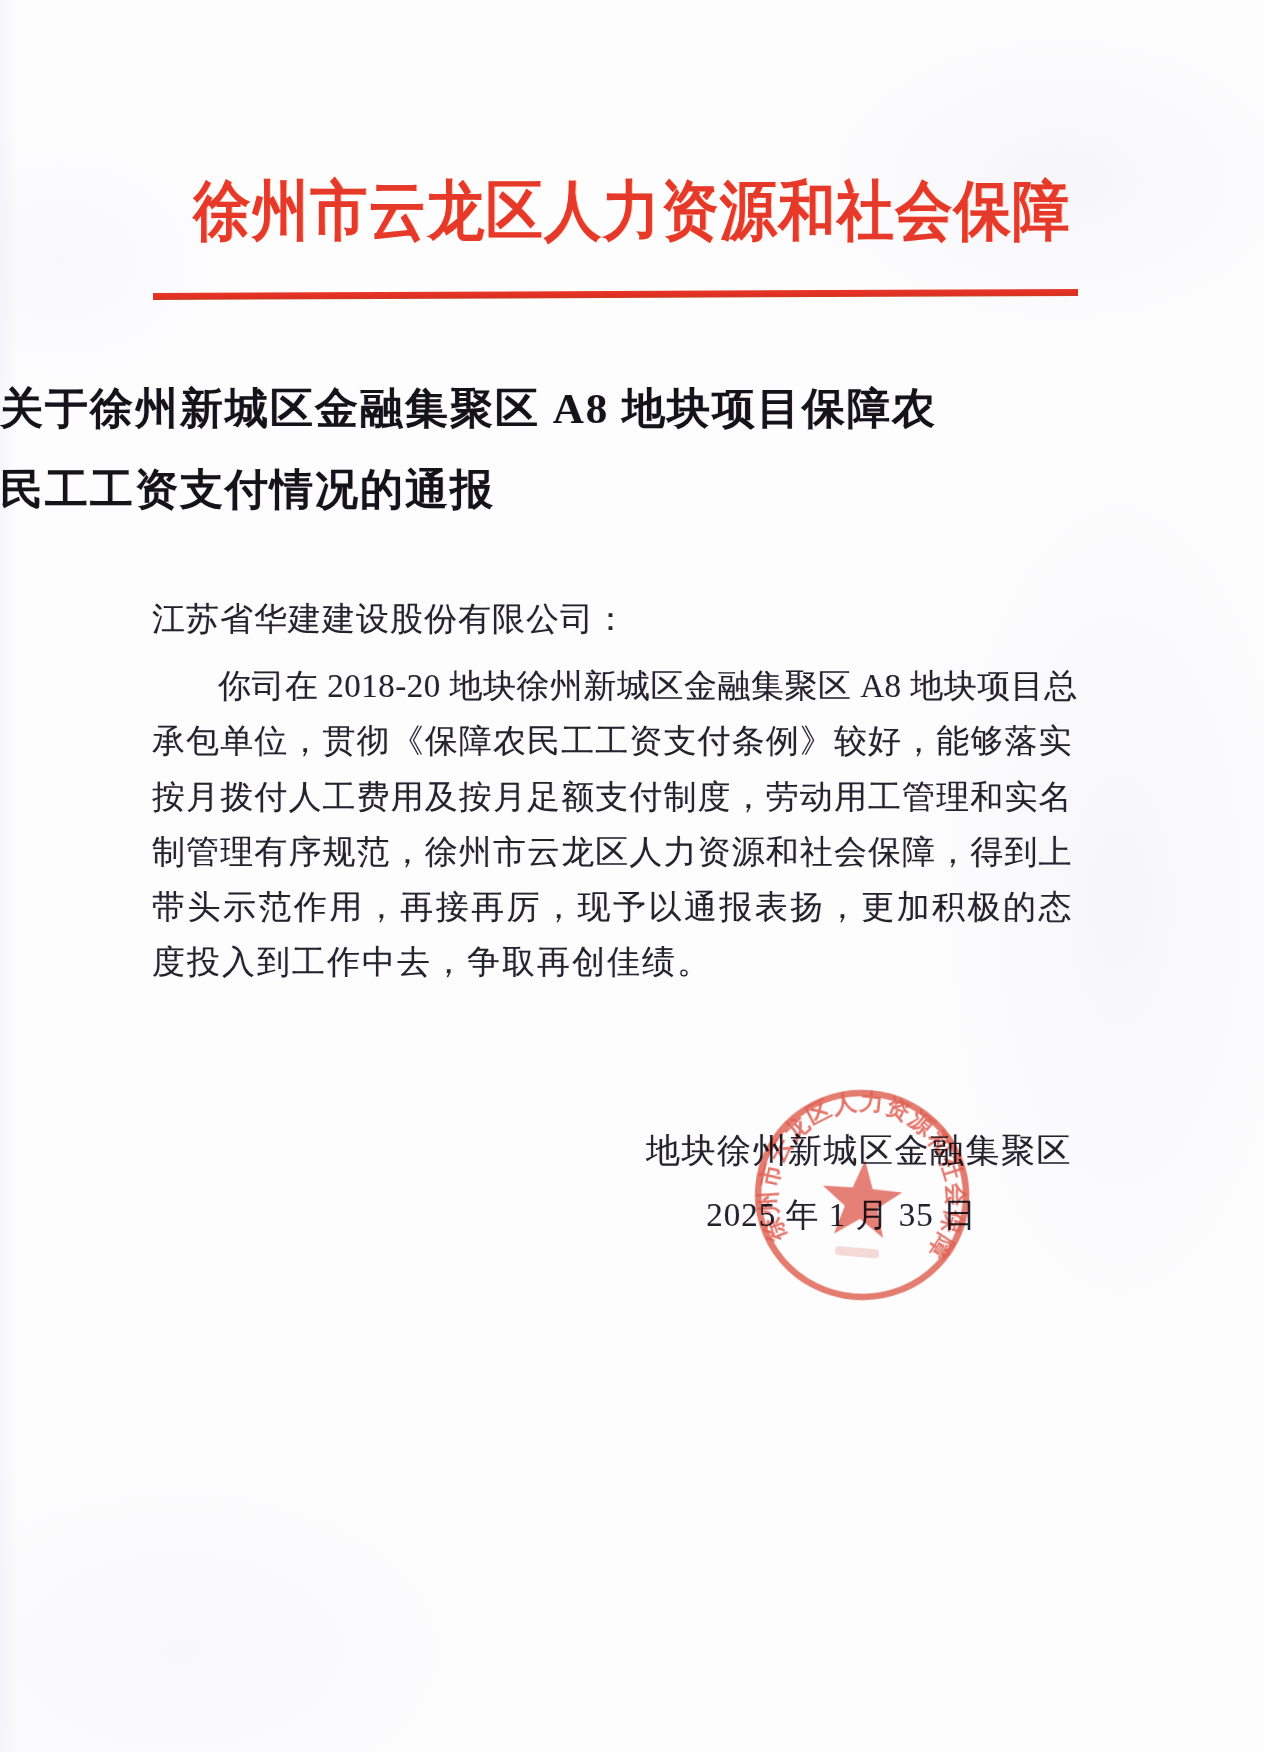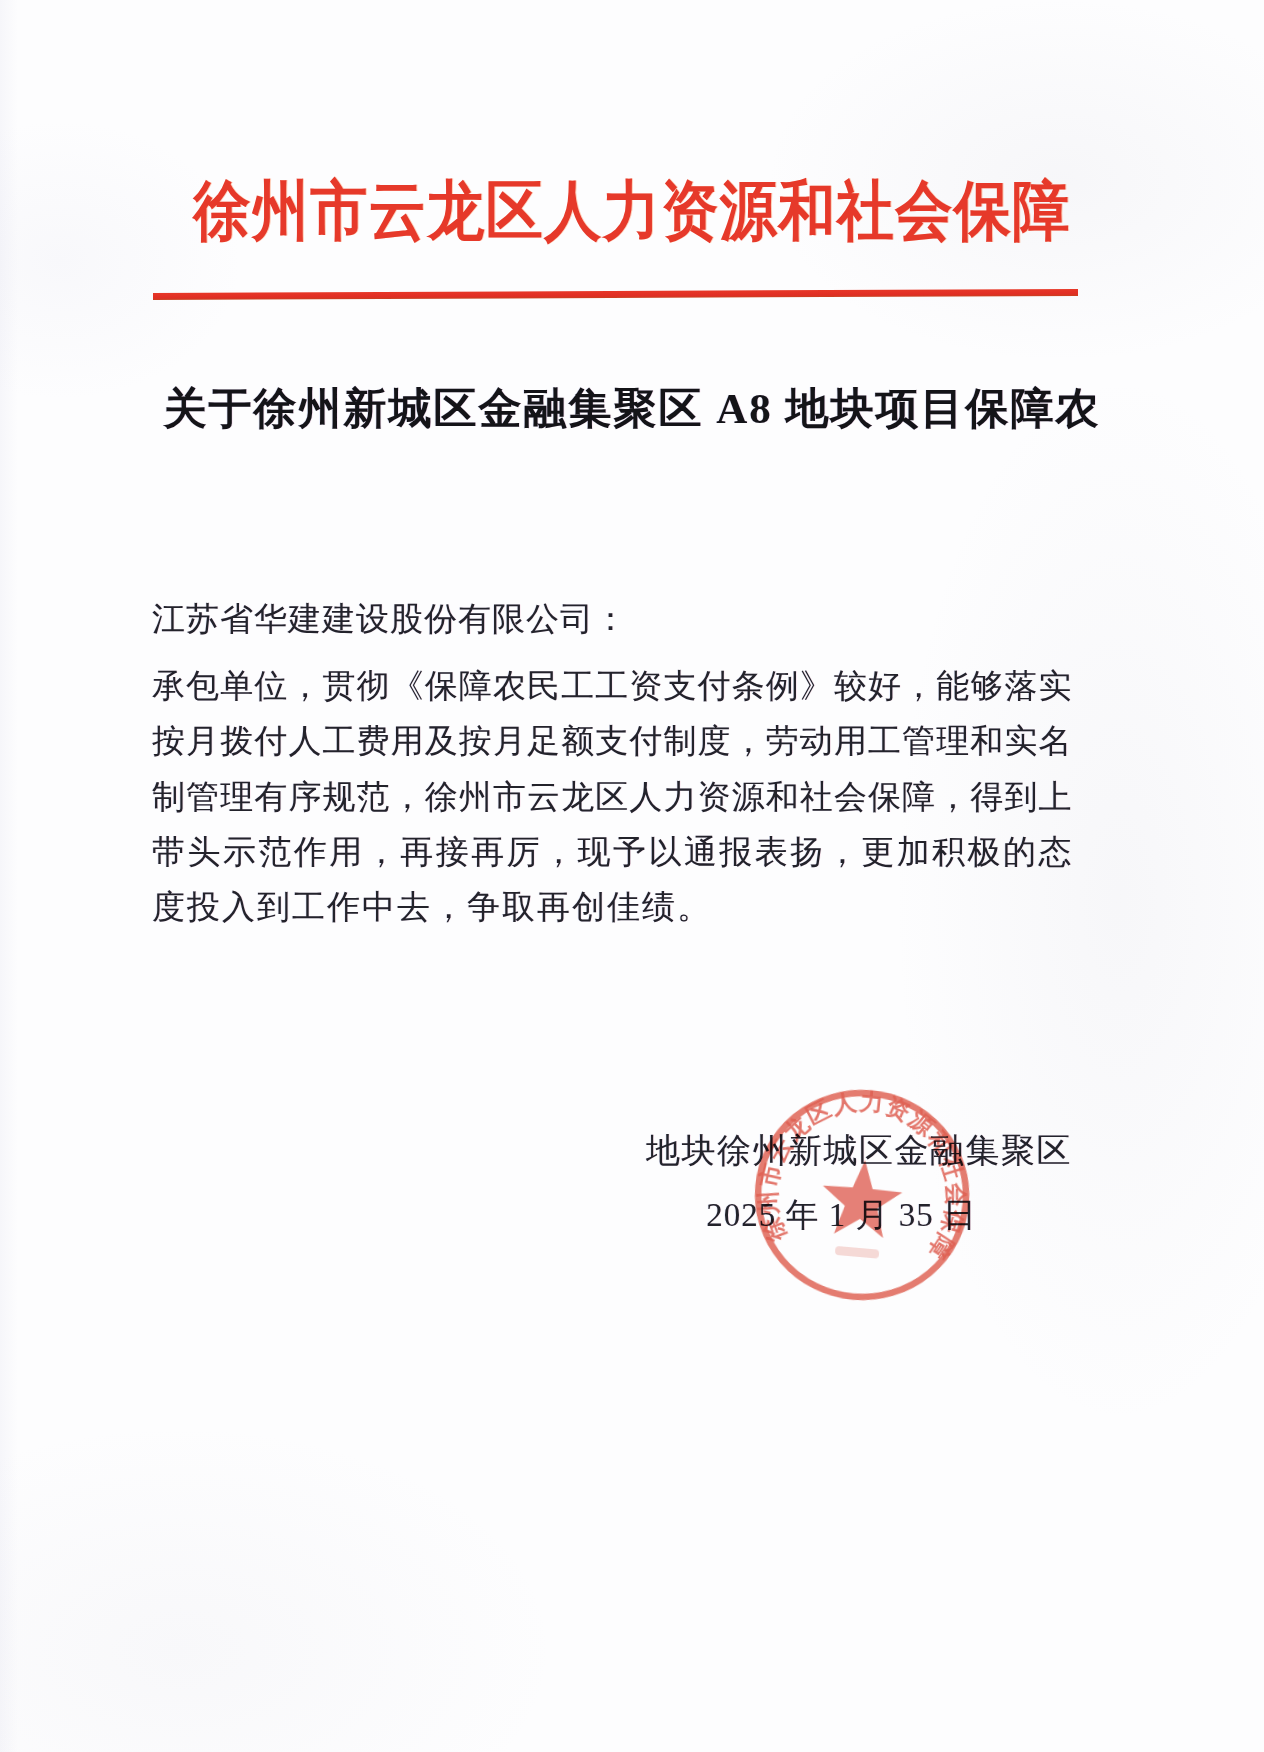--- a/index.html
+++ b/index.html
@@ -49,21 +49,21 @@
     width: 925px;
     height: 7px;
     background: linear-gradient(180deg, #e73727 0%, #e02e24 70%, #c9411f 100%);
     transform: rotate(-0.25deg);
   }
   .doc-title {
     position: absolute;
     top: 368px;
     left: 0;
     width: 1264px;
-    text-align: center;
+    text-align: left;
     font-size: 43px;
     font-weight: bold;
     line-height: 81px;
     letter-spacing: 2px;
     color: #141418;
     text-shadow: 0.8px 0 0 rgba(180,0,120,0.12), -0.8px 0 0 rgba(0,50,200,0.12);
   }
   .salutation {
     position: absolute;
     top: 596px;
@@ -137,25 +137,27 @@
 <body>
 
 <div class="page">
 
   <div class="letterhead">徐州市云龙区人力资源和社会保障</div>
 
   <div class="red-rule"></div>
 
   <div class="doc-title ink">
     <div>关于徐州新城区金融集聚区 A8 地块项目保障农</div>
+    <div>民工工资支付情况的通报</div>
   </div>
 
   <div class="salutation ink">江苏省华建建设股份有限公司：</div>
 
   <div class="body-block">
+    <div class="body-line first ink">你司在 2018-20 地块徐州新城区金融集聚区 A8 地块项目总</div>
     <div class="body-line ink">承包单位，贯彻《保障农民工工资支付条例》较好，能够落实</div>
     <div class="body-line ink">按月拨付人工费用及按月足额支付制度，劳动用工管理和实名</div>
     <div class="body-line ink">制管理有序规范，徐州市云龙区人力资源和社会保障，得到上</div>
     <div class="body-line ink">带头示范作用，再接再厉，现予以通报表扬，更加积极的态</div>
     <div class="body-line last ink">度投入到工作中去，争取再创佳绩。</div>
   </div>
 
   <div class="signature ink">地块徐州新城区金融集聚区</div>
 
   <div class="doc-date ink">2025 年 1 月 35 日</div>

